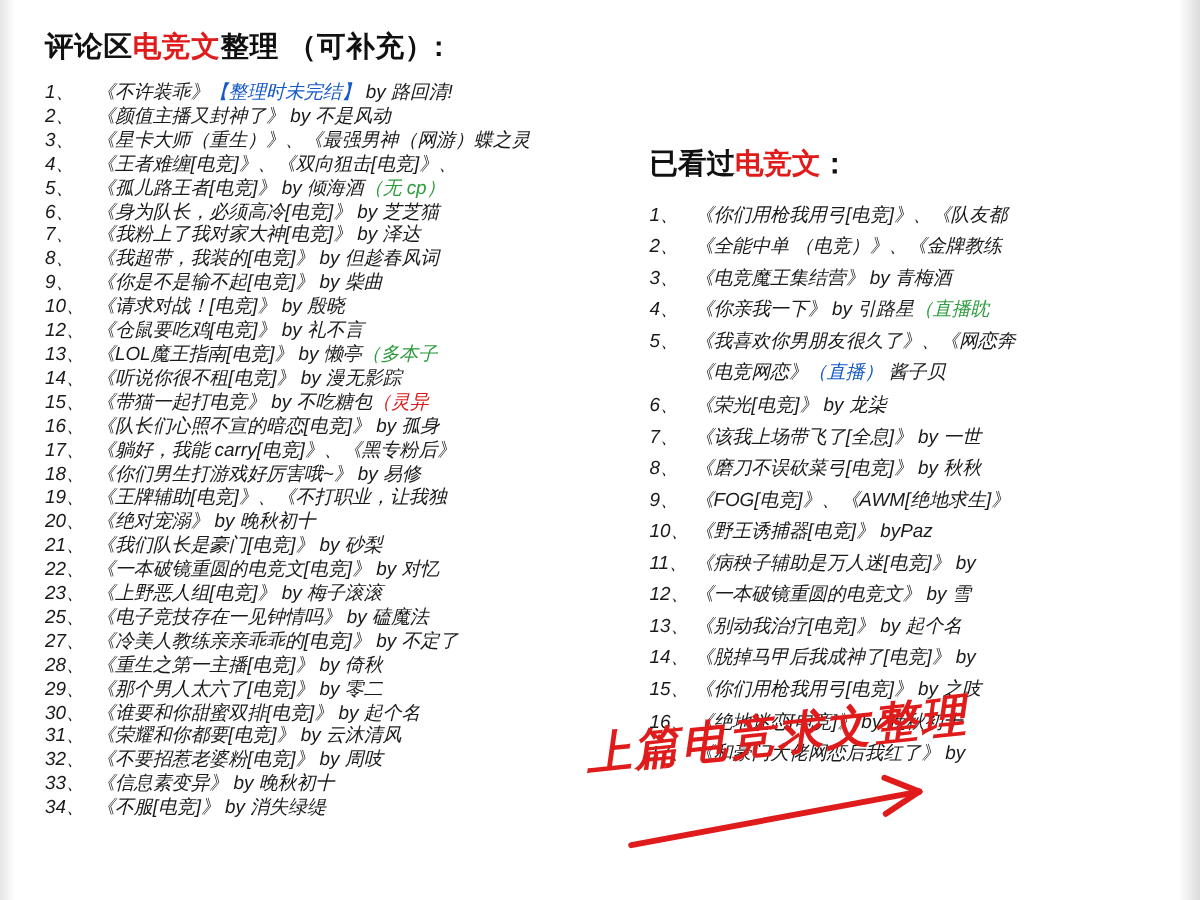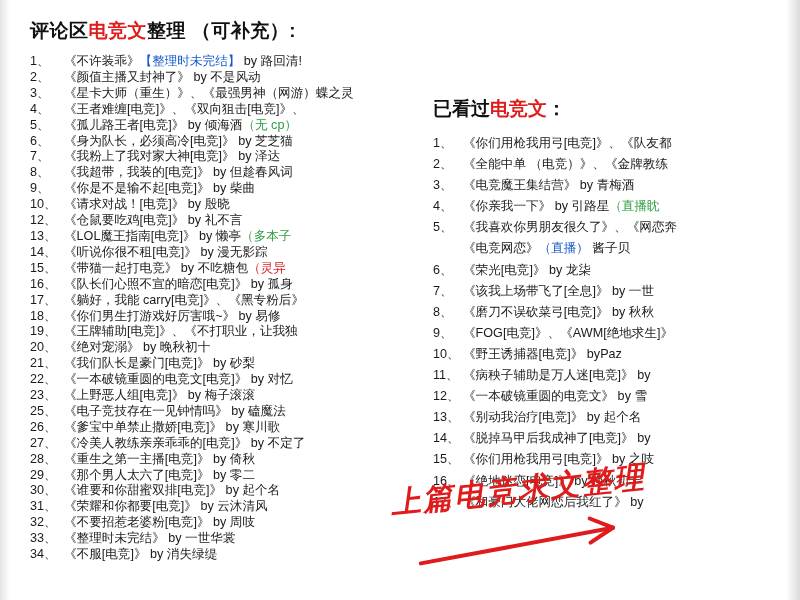--- a/index.html
+++ b/index.html
@@ -49,20 +49,21 @@
     white-space: nowrap;
     margin-bottom: 10px;
   }
   .title-line .red {
     color: #e01b1b;
   }
   .list {
     list-style: none;
     margin: 0;
     padding: 0;
+    font-style: italic;
   }
   .list li {
     display: block;
     font-size: 12.6px;
     line-height: 15.9px;
     color: #1a1a1a;
     white-space: nowrap;
     overflow: visible;
   }
   .idx {
@@ -146,28 +147,27 @@
         <li><span class="idx">15、</span><span>《带猫一起打电竞》 by 不吃糖包</span><span class="redtx">（灵异</span></li>
         <li><span class="idx">16、</span><span>《队长们心照不宣的暗恋[电竞]》 by 孤身</span></li>
         <li><span class="idx">17、</span><span>《躺好，我能 carry[电竞]》、《黑专粉后》</span></li>
         <li><span class="idx">18、</span><span>《你们男生打游戏好厉害哦~》 by 易修</span></li>
         <li><span class="idx">19、</span><span>《王牌辅助[电竞]》、《不打职业，让我独</span></li>
         <li><span class="idx">20、</span><span>《绝对宠溺》 by 晚秋初十</span></li>
         <li><span class="idx">21、</span><span>《我们队长是豪门[电竞]》 by 砂梨</span></li>
         <li><span class="idx">22、</span><span>《一本破镜重圆的电竞文[电竞]》 by 对忆</span></li>
         <li><span class="idx">23、</span><span>《上野恶人组[电竞]》 by 梅子滚滚</span></li>
         <li><span class="idx">25、</span><span>《电子竞技存在一见钟情吗》 by 磕魔法</span></li>
-        <li><span class="idx">26、</span><span>《爹宝中单禁止撒娇[电竞]》 by 寒川歌</span></li>
         <li><span class="idx">27、</span><span>《冷美人教练亲亲乖乖的[电竞]》 by 不定了</span></li>
         <li><span class="idx">28、</span><span>《重生之第一主播[电竞]》 by 倚秋</span></li>
         <li><span class="idx">29、</span><span>《那个男人太六了[电竞]》 by 零二</span></li>
         <li><span class="idx">30、</span><span>《谁要和你甜蜜双排[电竞]》 by 起个名</span></li>
         <li><span class="idx">31、</span><span>《荣耀和你都要[电竞]》 by 云沐清风</span></li>
         <li><span class="idx">32、</span><span>《不要招惹老婆粉[电竞]》 by 周吱</span></li>
-        <li><span class="idx">33、</span><span>《整理时未完结》 by 一世华裳</span></li>
+        <li><span class="idx">33、</span><span>《信息素变异》 by 晚秋初十</span></li>
         <li><span class="idx">34、</span><span>《不服[电竞]》 by 消失绿缇</span></li>
       </ul>
   </div>
 
   <div class="right-col">
     <div class="right-title">
       <span>已看过</span><span class="red">电竞文</span><span>：</span>
     </div>
     <ul class="list" id="right-list">
         <li><span class="idx">1、</span><span>《你们用枪我用弓[电竞]》、《队友都</span></li>

